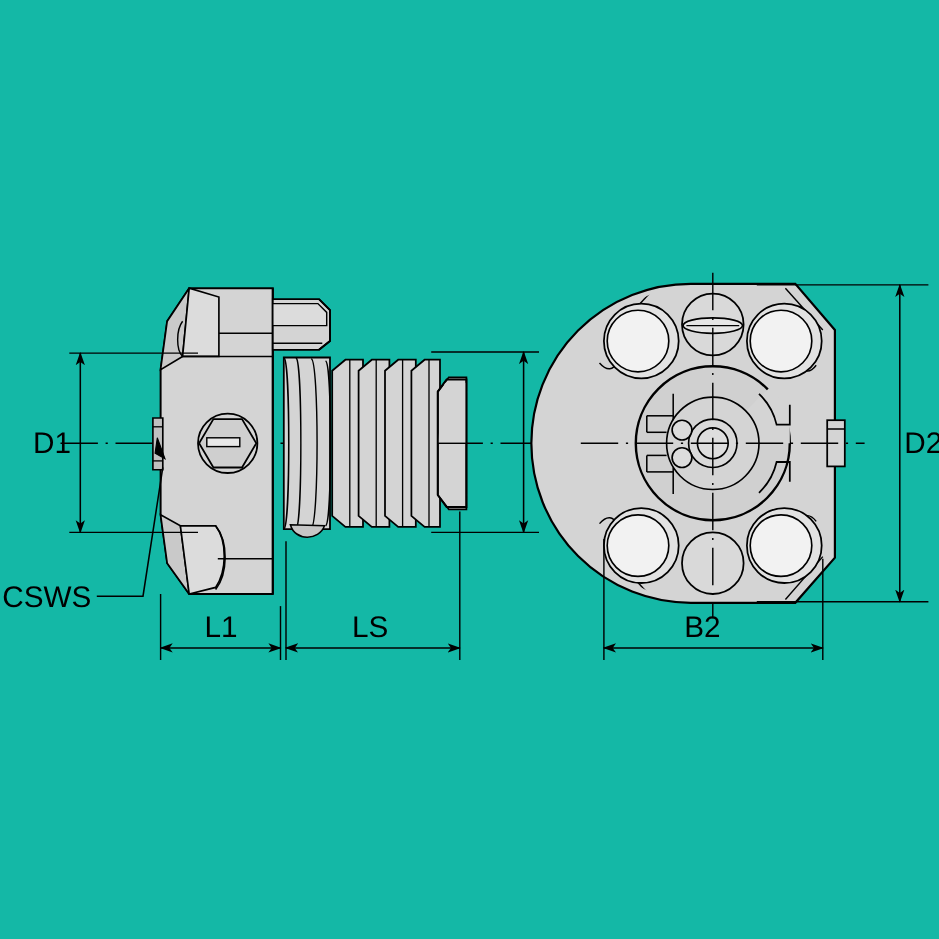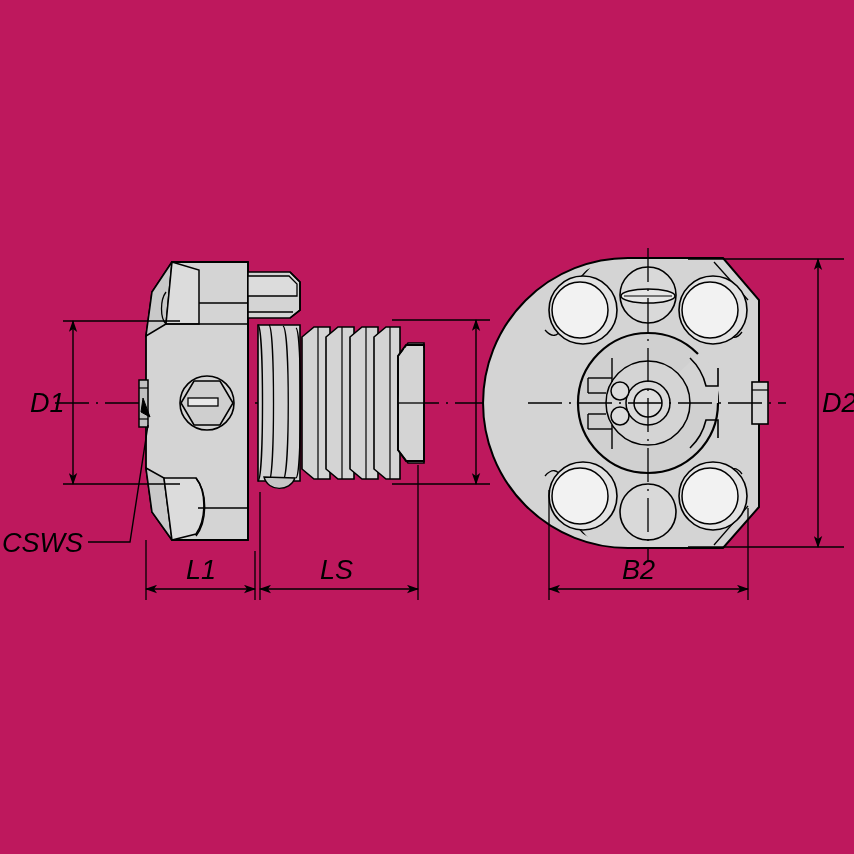--- a/index.html
+++ b/index.html
@@ -4,24 +4,23 @@
 <style>
   html, body {
     margin: 0;
     padding: 0;
     background: #ffffff;
   }
   #root {
     position: relative;
     width: 854px;
     height: 854px;
-    background: #be185d;
+    background: #14b8a6;
     font-family: "Liberation Sans", sans-serif;
     overflow: hidden;
-    font-style: italic;
   }
   #drawing {
     position: absolute;
     left: 0;
     top: 0;
     width: 854px;
     height: 854px;
   }
   .dim-label {
     font-family: "Liberation Sans", sans-serif;

